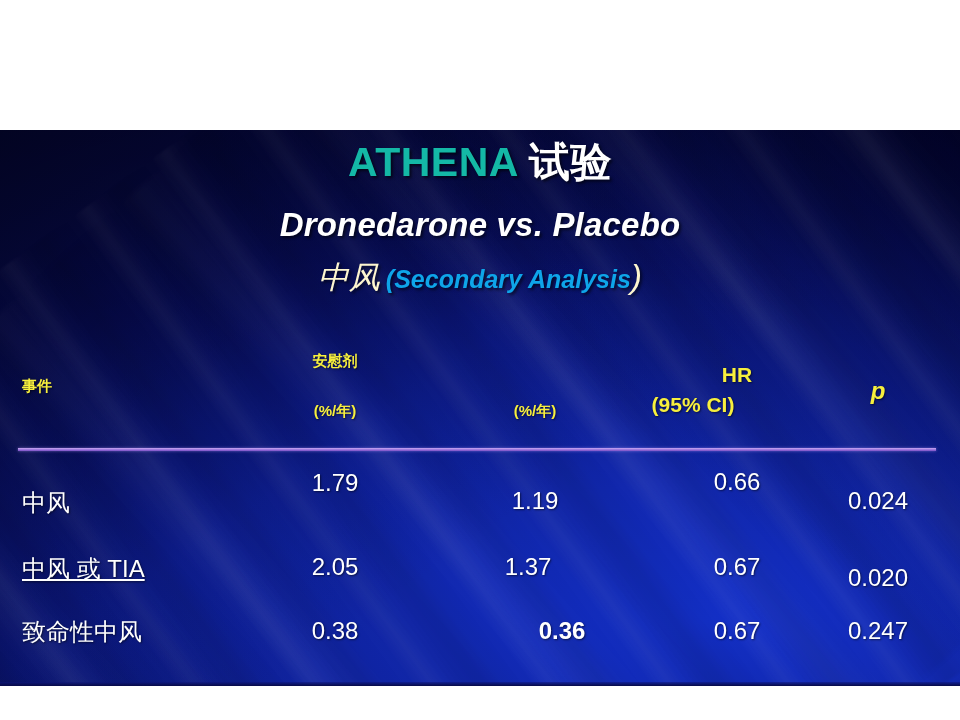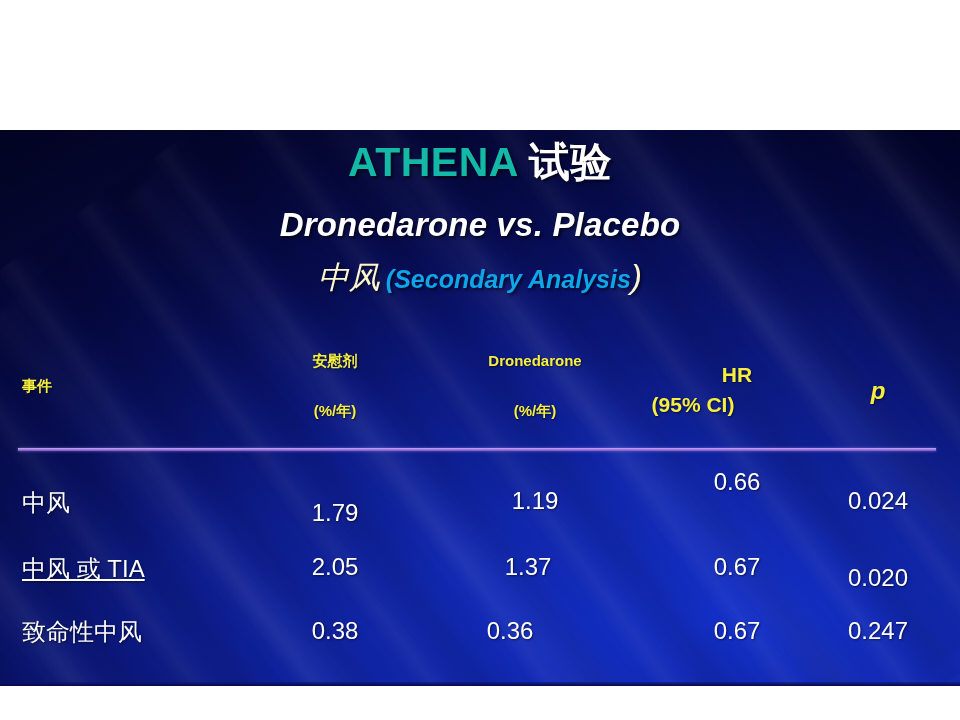--- a/index.html
+++ b/index.html
@@ -244,45 +244,44 @@
         <span class="s-cn">中风</span><span class="s-en">(Secondary Analysis</span><span class="s-paren">)</span>
       </div>
 
       <div class="tbl">
 
         <div class="cell hdr-y" style="left:22px; top:247px;">事件</div>
 
         <div class="cell hdr-y ctr" style="left:335px; top:222px;">安慰剂</div>
         <div class="cell hdr-y ctr" style="left:335px; top:272px;">(%/年)</div>
 
-        <div class="cell hdr-y ctr" style="left:535px; top:222px;">Dronedarone</div>
         <div class="cell hdr-y ctr" style="left:535px; top:272px;">(%/年)</div>
 
         <div class="cell hdr-y ctr small" style="left:737px; top:233px;">HR</div>
         <div class="cell hdr-y ctr small" style="left:693px; top:263px;">(95% CI)</div>
 
         <div class="cell hdr-p ctr" style="left:878px; top:247px;">p</div>
 
         <div class="rule"></div>
 
         <div class="cell row-label" style="left:22px; top:357px;">中风</div>
-        <div class="cell row-val ctr" style="left:335px; top:369px;">1.79</div>
+        <div class="cell row-val ctr" style="left:335px; top:339px;">1.79</div>
         <div class="cell row-val ctr" style="left:535px; top:357px;">1.19</div>
         <div class="cell row-val ctr" style="left:737px; top:338px;">0.66</div>
         <div class="cell row-val ctr" style="left:878px; top:357px;">0.024</div>
 
         <div class="cell row-label" style="left:22px; top:423px;text-decoration:underline;">中风 或 TIA</div>
         <div class="cell row-val ctr" style="left:335px; top:423px;">2.05</div>
         <div class="cell row-val ctr" style="left:528px; top:423px;">1.37</div>
         <div class="cell row-val ctr" style="left:737px; top:423px;">0.67</div>
         <div class="cell row-val ctr" style="left:878px; top:434px;">0.020</div>
 
         <div class="cell row-label" style="left:22px; top:486px;">致命性中风</div>
         <div class="cell row-val ctr" style="left:335px; top:487px;">0.38</div>
-        <div class="cell row-val ctr" style="left:510px; top:487px;">0.36</div>
+        <div class="cell row-val ctr" style="left:562px; top:487px;font-weight:bold;">0.36</div>
         <div class="cell row-val ctr" style="left:737px; top:487px;">0.67</div>
         <div class="cell row-val ctr" style="left:878px; top:487px;">0.247</div>
 
       </div>
 
     </div>
   </div>
 </div>
 
 </body></html>

